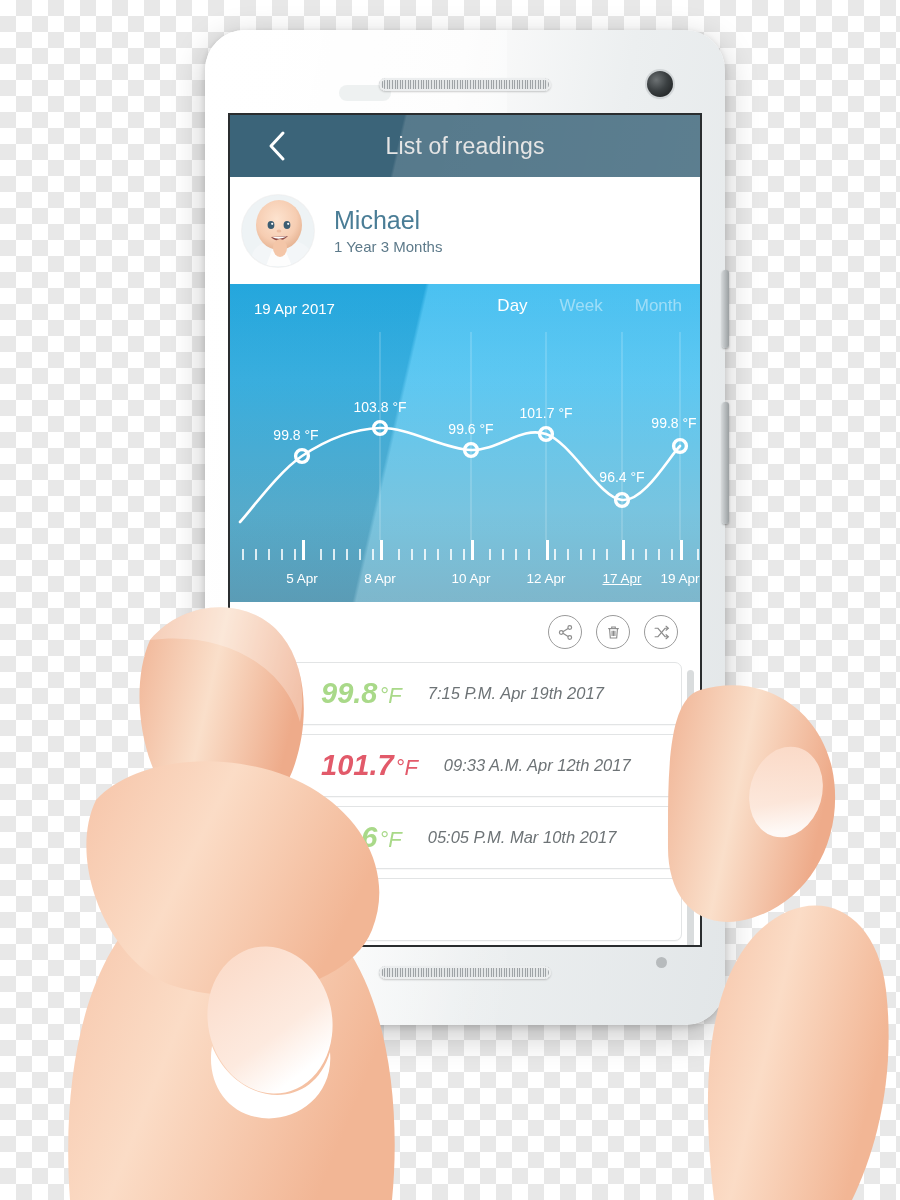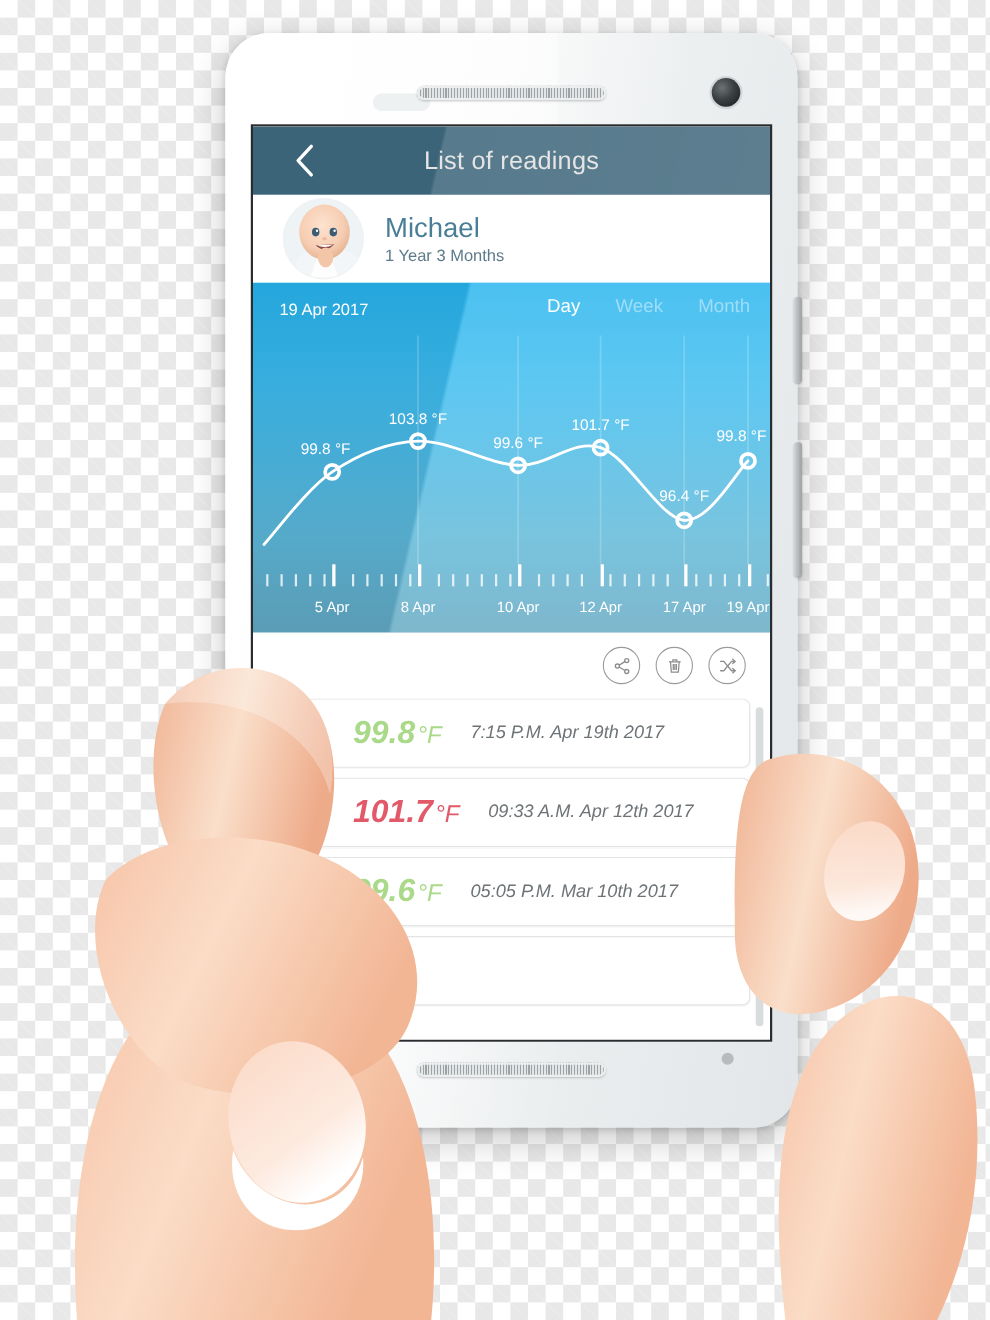--- a/index.html
+++ b/index.html
@@ -68,21 +68,21 @@
   #app-header{position:relative;height:62px;background:#3b6479;overflow:hidden;}
   #hdr-light{position:absolute;left:0;top:0;width:100%;height:100%;
     background:linear-gradient(103deg,rgba(255,255,255,0) 0%,rgba(255,255,255,0) 36%,rgba(255,255,255,.14) 36.6%,rgba(255,255,255,.17) 100%);}
   #back-button{position:absolute;left:22px;top:0;height:62px;width:48px;display:flex;align-items:center;justify-content:center;cursor:pointer;}
   #back-button svg{display:block;}
   #header-title{position:absolute;left:0;top:0;width:100%;height:62px;
     display:flex;align-items:center;justify-content:center;
     color:#e5e5e5;font-size:23px;letter-spacing:.2px;}
 
   
-  #profile{height:80px;background:#fff;display:flex;align-items:center;padding-left:28px;box-sizing:border-box;}
+  #profile{height:107px;background:#fff;display:flex;align-items:center;padding-left:12px;box-sizing:border-box;}
   #avatar{width:72px;height:72px;border-radius:50%;flex:none;overflow:hidden;
     background:#e9eef1;box-shadow:0 0 0 1px rgba(0,0,0,.05);position:relative;}
   #avatar svg{display:block;}
   #profile-text{margin-left:20px;}
   #profile-name{color:#4a7d96;font-size:25px;line-height:1.15;}
   #profile-age{color:#5d7a8a;font-size:15px;margin-top:3px;}
 
   
   #chart{position:relative;height:318px;overflow:hidden;
     background:linear-gradient(180deg,#28b5ee 0%,#3fbdef 30%,#5fb9d9 72%,#65a9c2 100%);}
@@ -241,21 +241,21 @@
           <div class="tick minor" style="left: 467px;"></div>
           <div class="tick major" style="left: 72px;"></div>
           <div class="ruler-label" style="left: 72px;">5 Apr</div>
           <div class="tick major" style="left: 150px;"></div>
           <div class="ruler-label" style="left: 150px;">8 Apr</div>
           <div class="tick major" style="left: 241px;"></div>
           <div class="ruler-label" style="left: 241px;">10 Apr</div>
           <div class="tick major" style="left: 316px;"></div>
           <div class="ruler-label" style="left: 316px;">12 Apr</div>
           <div class="tick major" style="left: 392px;"></div>
-          <div class="ruler-label" style="left: 392px;">17 Apr</div>
+          <div class="ruler-label" style="left: 392px; text-decoration: underline;">17 Apr</div>
           <div class="tick major" style="left: 450px;"></div>
           <div class="ruler-label" style="left: 450px;">19 Apr</div>
         </div>
     </div>
 
     <div id="actions">
       <div class="act-btn">
         <svg width="17" height="17" viewBox="0 0 24 24">
           <g fill="none" stroke="#8c8c8c" stroke-width="1.7">
             <circle cx="18" cy="5" r="2.6"></circle>

